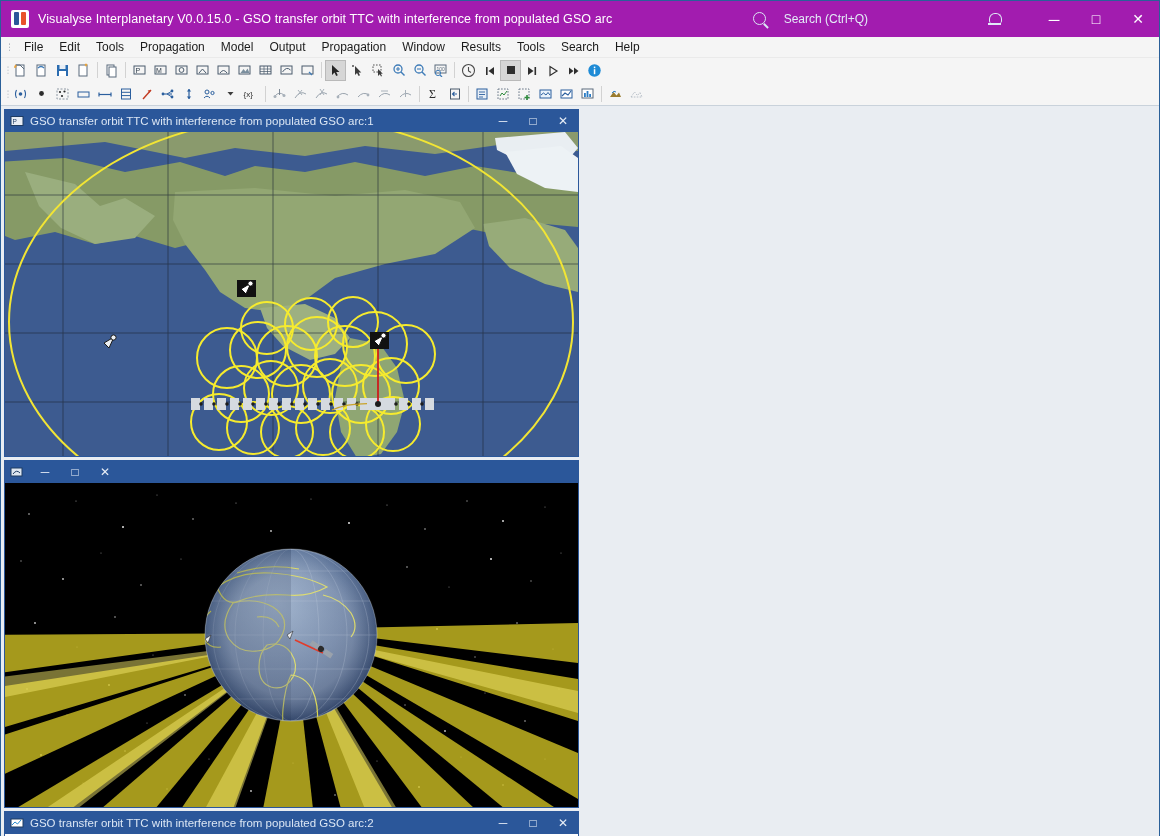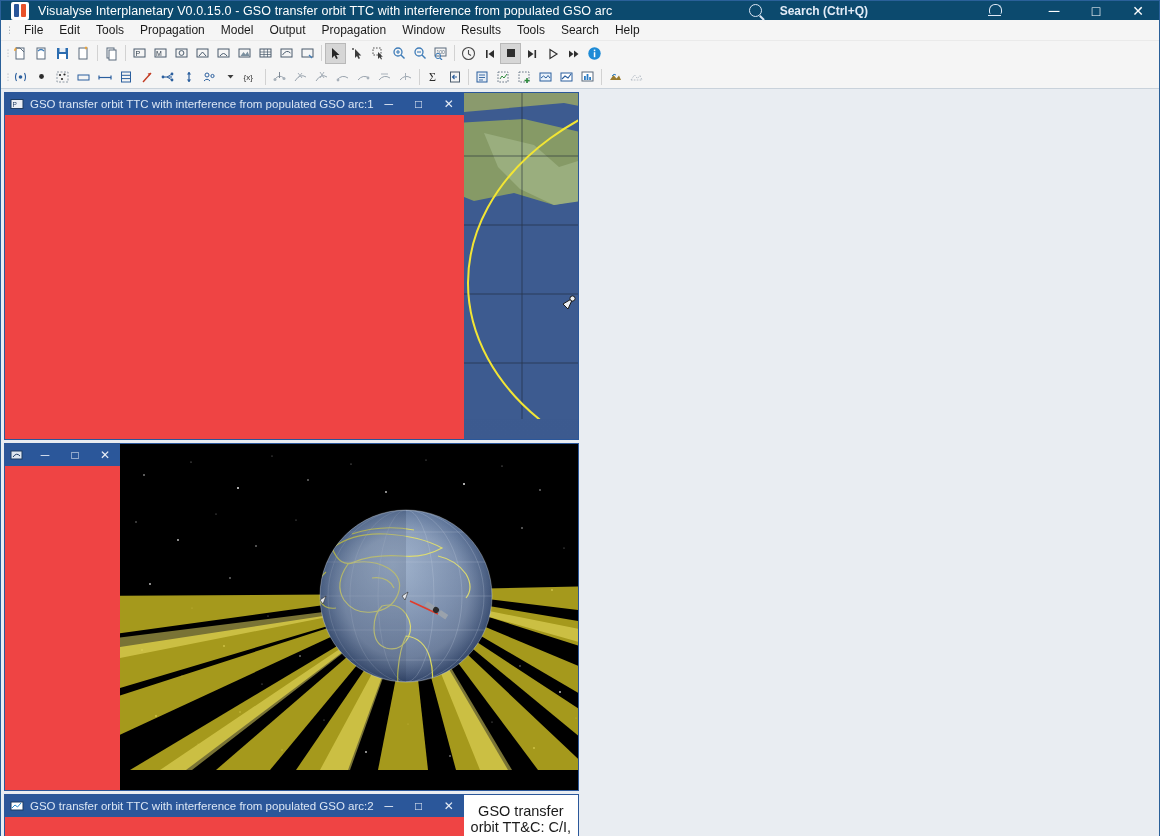--- a/index.html
+++ b/index.html
@@ -13,41 +13,41 @@
   }
   .app {
     width: 1160px; height: 836px;
     display: flex; flex-direction: column;
     border: 1px solid #2a6099;
     background: #eef1f5;
   }
 
   
   .titlebar {
-    height: 19px; background: #0c4a6e; color: #fff;
+    height: 36px; background: #a21caf; color: #fff;
     display: flex; align-items: center; flex: none;
   }
   .app-logo {
     width: 18px; height: 18px; margin-left: 10px; margin-right: 9px;
     background: #fff; border-radius: 2px; position: relative; flex: none;
     overflow: hidden;
   }
   .app-logo::before {
     content: ""; position: absolute; left: 3px; top: 2px;
     width: 5px; height: 13px; background: #2b579a; border-radius: 1px;
   }
   .app-logo::after {
     content: ""; position: absolute; left: 10px; top: 2px;
     width: 5px; height: 13px; background: #e8522a; border-radius: 1px;
   }
   .title-text { font-size: 12.5px; letter-spacing: .1px; }
   .tb-spacer { flex: 1; }
   .search-box {
-    display: flex; align-items: center; gap: 18px;
-    color: #e3ecf7; font-size: 12px; margin-right: 120px; font-weight: bold;
+    display: flex; gap: 18px;
+    color: #e3ecf7; font-size: 12px; margin-right: 120px;
   }
   .search-glass {
     width: 13px; height: 13px; border: 1.6px solid #dce7f5;
     border-radius: 50%; position: relative; display: inline-block;
   }
   .search-glass::after {
     content: ""; position: absolute; width: 1.6px; height: 6px;
     background: #dce7f5; right: -2px; bottom: -5px;
     transform: rotate(-45deg);
   }
@@ -102,21 +102,21 @@
   .tb-ico.sel { background: #d6d6d6; border: 1px solid #b9b9b9; }
   .tb-sep { width: 1px; height: 16px; background: #d2d2d2; margin: 0 3px; flex: none; }
 
   
   .workspace {
     flex: 1; background: #e9edf2; display: flex; flex-wrap: wrap;
     padding: 3px; gap: 3px; align-content: flex-start;
   }
   .pane {
     background: #ef4444; border: 1px solid #2b579a;
-    display: flex; flex-direction: row; overflow: hidden;
+    display: flex; flex-direction: column; overflow: hidden;
   }
   .pane-top { width: 575px; height: 348px; }
   .pane-bot { width: 575px; height: 344px; }
   .pane-head {
     height: 22px; background: #2b579a; color: #fff;
     display: flex; align-items: center; flex: none; padding-left: 5px;
   }
   .pane-icon { width: 14px; height: 14px; margin-right: 6px; flex: none; }
   .pane-title { font-size: 11.5px; color: #dbe6f4; flex: 1; white-space: nowrap; overflow: hidden; }
   .pane-btn {

